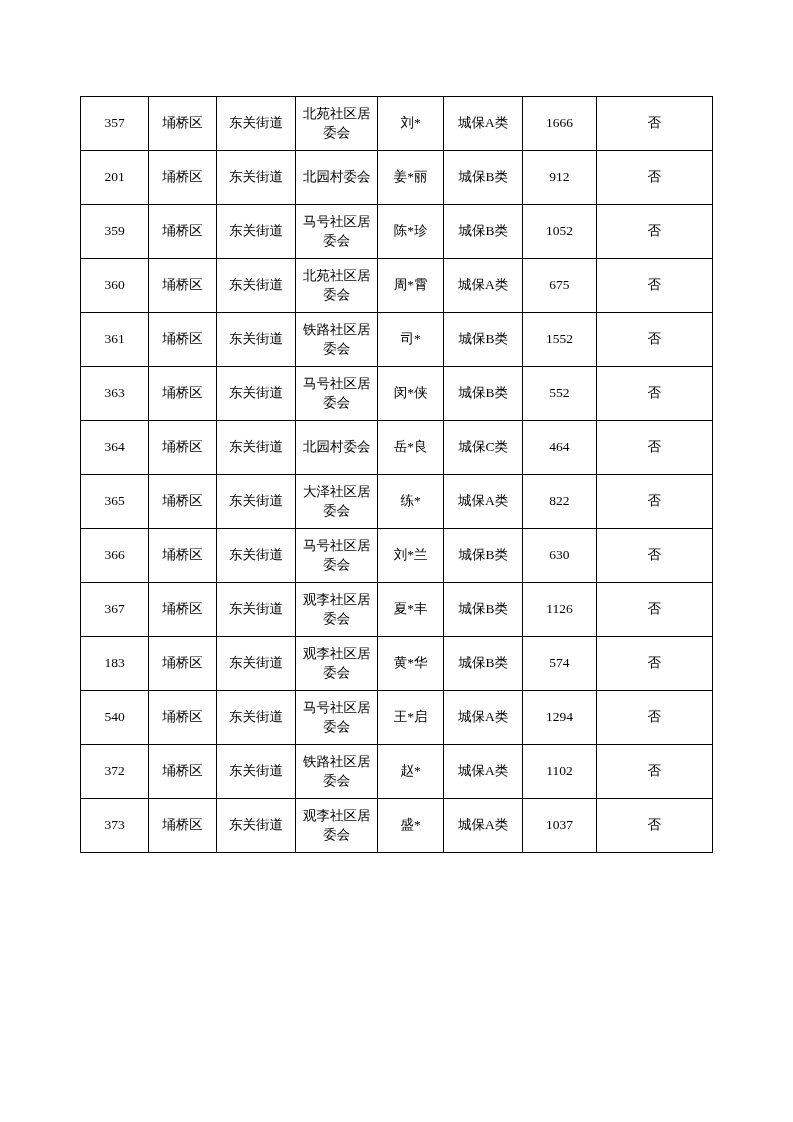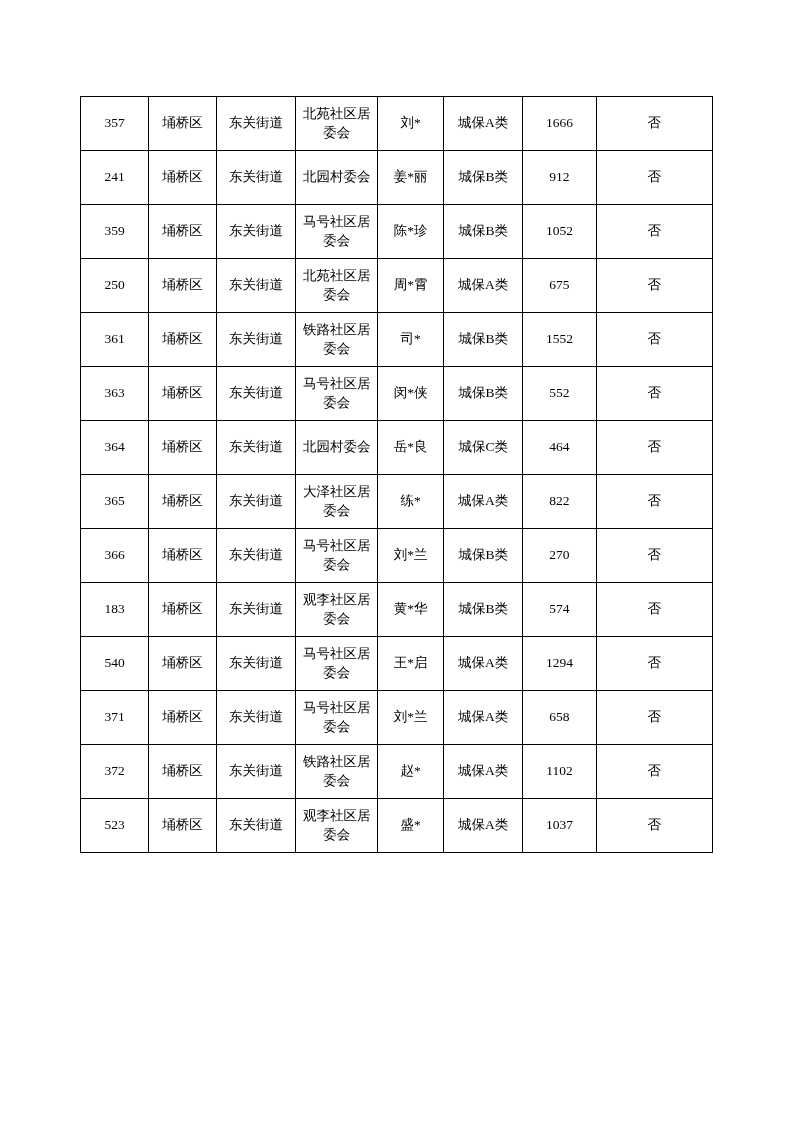--- a/index.html
+++ b/index.html
@@ -92,21 +92,21 @@
           </td>
           <td>
             <span class="cell-wrap num">1666</span>
           </td>
           <td>
             <span class="cell-wrap ">否</span>
           </td>
         </tr>
         <tr>
           <td>
-            <span class="cell-wrap num">241</span>
+            <span class="cell-wrap num">201</span>
           </td>
           <td>
             <span class="cell-wrap ">埇桥区</span>
           </td>
           <td>
             <span class="cell-wrap ">东关街道</span>
           </td>
           <td>
             <span class="cell-wrap ">北园村委会</span>
           </td>
@@ -144,21 +144,21 @@
           </td>
           <td>
             <span class="cell-wrap num">1052</span>
           </td>
           <td>
             <span class="cell-wrap ">否</span>
           </td>
         </tr>
         <tr>
           <td>
-            <span class="cell-wrap num">250</span>
+            <span class="cell-wrap num">360</span>
           </td>
           <td>
             <span class="cell-wrap ">埇桥区</span>
           </td>
           <td>
             <span class="cell-wrap ">东关街道</span>
           </td>
           <td>
             <span class="cell-wrap ">北苑社区居委会</span>
           </td>
@@ -292,21 +292,47 @@
           <td>
             <span class="cell-wrap ">马号社区居委会</span>
           </td>
           <td>
             <span class="cell-wrap ">刘*兰</span>
           </td>
           <td>
             <span class="cell-wrap ">城保B类</span>
           </td>
           <td>
-            <span class="cell-wrap num">270</span>
+            <span class="cell-wrap num">630</span>
+          </td>
+          <td>
+            <span class="cell-wrap ">否</span>
+          </td>
+        </tr>
+        <tr>
+          <td>
+            <span class="cell-wrap num">367</span>
+          </td>
+          <td>
+            <span class="cell-wrap ">埇桥区</span>
+          </td>
+          <td>
+            <span class="cell-wrap ">东关街道</span>
+          </td>
+          <td>
+            <span class="cell-wrap ">观李社区居委会</span>
+          </td>
+          <td>
+            <span class="cell-wrap ">夏*丰</span>
+          </td>
+          <td>
+            <span class="cell-wrap ">城保B类</span>
+          </td>
+          <td>
+            <span class="cell-wrap num">1126</span>
           </td>
           <td>
             <span class="cell-wrap ">否</span>
           </td>
         </tr>
         <tr>
           <td>
             <span class="cell-wrap num">183</span>
           </td>
           <td>
@@ -352,46 +378,20 @@
           </td>
           <td>
             <span class="cell-wrap num">1294</span>
           </td>
           <td>
             <span class="cell-wrap ">否</span>
           </td>
         </tr>
         <tr>
           <td>
-            <span class="cell-wrap num">371</span>
-          </td>
-          <td>
-            <span class="cell-wrap ">埇桥区</span>
-          </td>
-          <td>
-            <span class="cell-wrap ">东关街道</span>
-          </td>
-          <td>
-            <span class="cell-wrap ">马号社区居委会</span>
-          </td>
-          <td>
-            <span class="cell-wrap ">刘*兰</span>
-          </td>
-          <td>
-            <span class="cell-wrap ">城保A类</span>
-          </td>
-          <td>
-            <span class="cell-wrap num">658</span>
-          </td>
-          <td>
-            <span class="cell-wrap ">否</span>
-          </td>
-        </tr>
-        <tr>
-          <td>
             <span class="cell-wrap num">372</span>
           </td>
           <td>
             <span class="cell-wrap ">埇桥区</span>
           </td>
           <td>
             <span class="cell-wrap ">东关街道</span>
           </td>
           <td>
             <span class="cell-wrap ">铁路社区居委会</span>
@@ -404,21 +404,21 @@
           </td>
           <td>
             <span class="cell-wrap num">1102</span>
           </td>
           <td>
             <span class="cell-wrap ">否</span>
           </td>
         </tr>
         <tr>
           <td>
-            <span class="cell-wrap num">523</span>
+            <span class="cell-wrap num">373</span>
           </td>
           <td>
             <span class="cell-wrap ">埇桥区</span>
           </td>
           <td>
             <span class="cell-wrap ">东关街道</span>
           </td>
           <td>
             <span class="cell-wrap ">观李社区居委会</span>
           </td>

